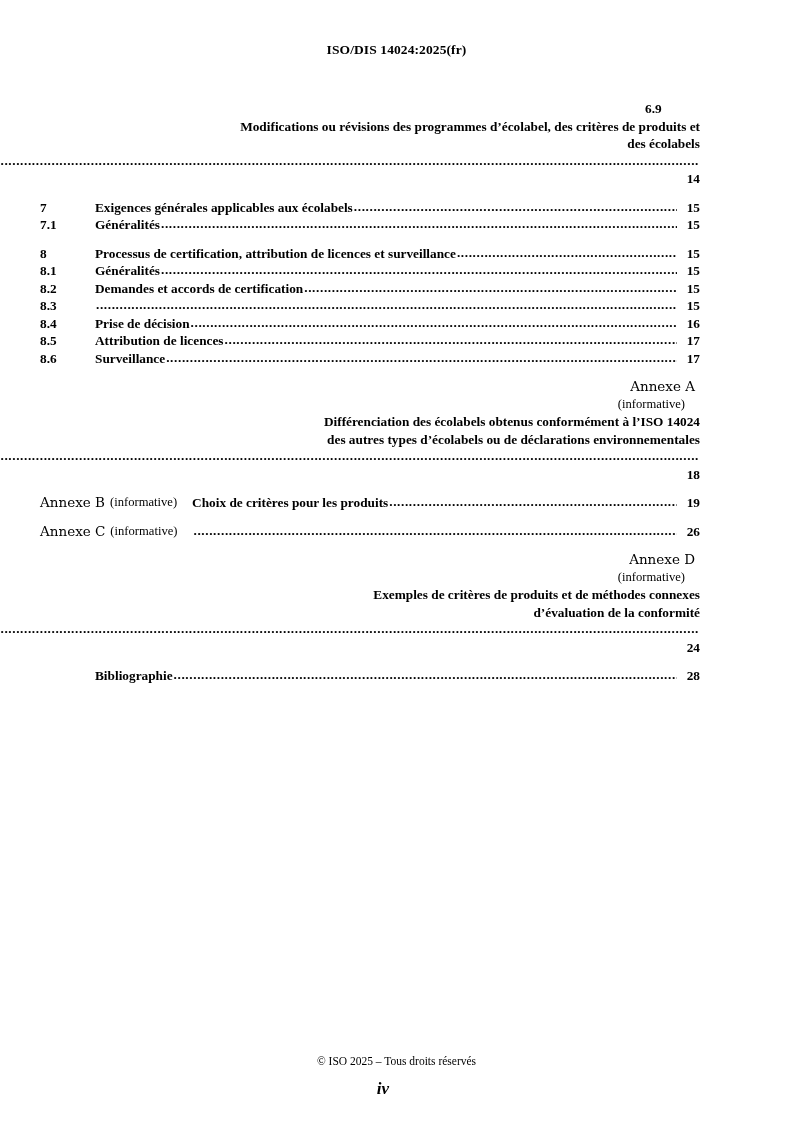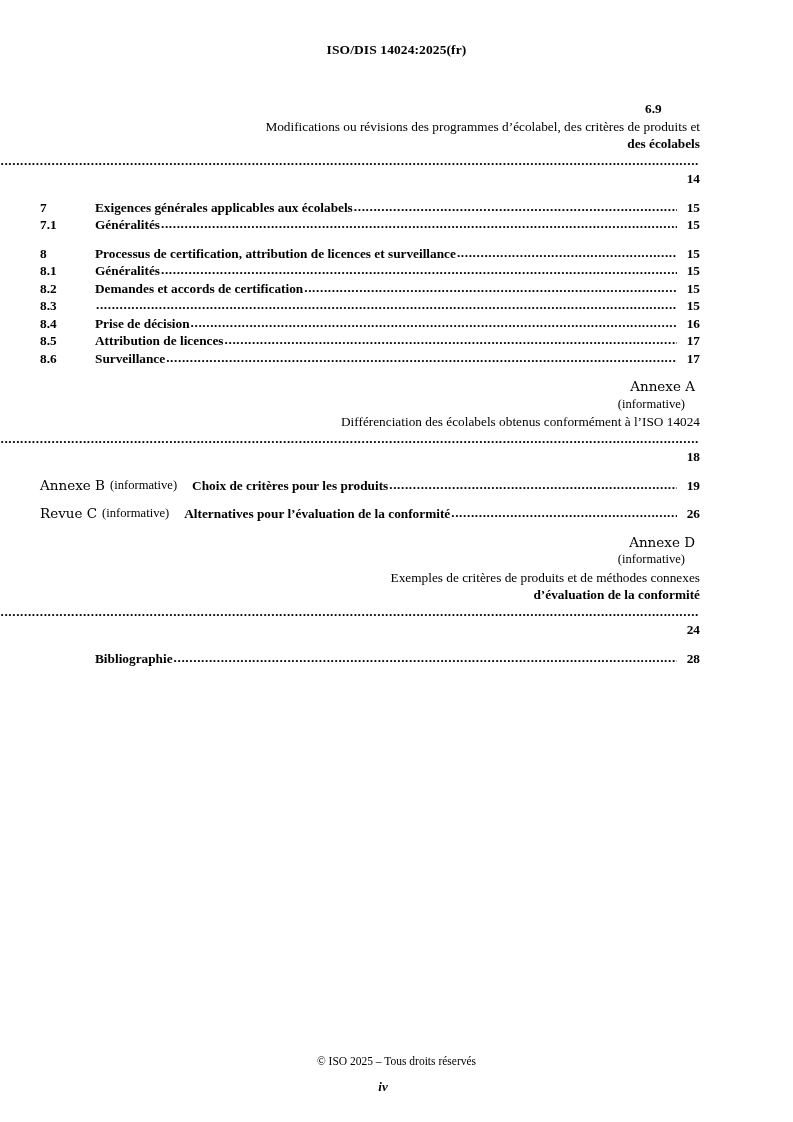--- a/index.html
+++ b/index.html
@@ -112,38 +112,38 @@
   }
   .indent-clause {
     flex: 0 0 auto;
     width: 55px;
   }
   .indent-annex {
     flex: 0 0 auto;
     width: 44px;
   }
   .wrap-title {
-    font-weight: normal;
+    font-weight: bold;
     white-space: nowrap;
   }
   .footer-copyright {
     position: absolute;
     top: 1055px;
     left: 0;
     width: 793px;
     text-align: center;
     font-size: 11.5px;
   }
   .footer-page {
     position: absolute;
     top: 1079px;
     left: 0;
     width: 766px;
     text-align: center;
-    font-size: 13px;
+    font-size: 17px;
     font-weight: bold;
     font-style: italic;
   }
 </style>
 </head>
 <body>
 
 <div class="page">
 
   <div class="header">ISO/DIS 14024:2025(fr)</div>
@@ -226,37 +226,37 @@
     </div>
 
     <div class="multiline" style="margin-top:11px;">
       <div class="ml-first">
         <span class="num w-annex">Annexe A</span>
         <span class="annex-info">(informative)</span>
         <span class="wrap-title">Différenciation des écolabels obtenus conformément à l’ISO 14024</span>
       </div>
       <div class="ml-second">
         <span class="indent-annex"></span>
+        <span class="title">des autres types d’écolabels ou de déclarations environnementales</span>
         <span class="dots">......................................................................................................................................................................................................................................................................</span>
         <span class="pg">18</span>
       </div>
     </div>
 
     <div class="toc-row spaced">
       <span class="num w-annex">Annexe B</span>
       <span class="annex-info">(informative)</span>
       <span class="title">Choix de critères pour les produits</span>
       <span class="dots">......................................................................................................................................................................................................................................................................</span>
       <span class="pg">19</span>
     </div>
 
     <div class="toc-row spaced">
-      <span class="num w-annex">Revue C</span>
+      <span class="num w-annex">Annexe C</span>
       <span class="annex-info">(informative)</span>
-      <span class="title">Alternatives pour l’évaluation de la conformité</span>
       <span class="dots">......................................................................................................................................................................................................................................................................</span>
       <span class="pg">26</span>
     </div>
 
     <div class="multiline" style="margin-top:11px;">
       <div class="ml-first">
         <span class="num w-annex">Annexe D</span>
         <span class="annex-info">(informative)</span>
         <span class="wrap-title">Exemples de critères de produits et de méthodes connexes</span>
       </div>

